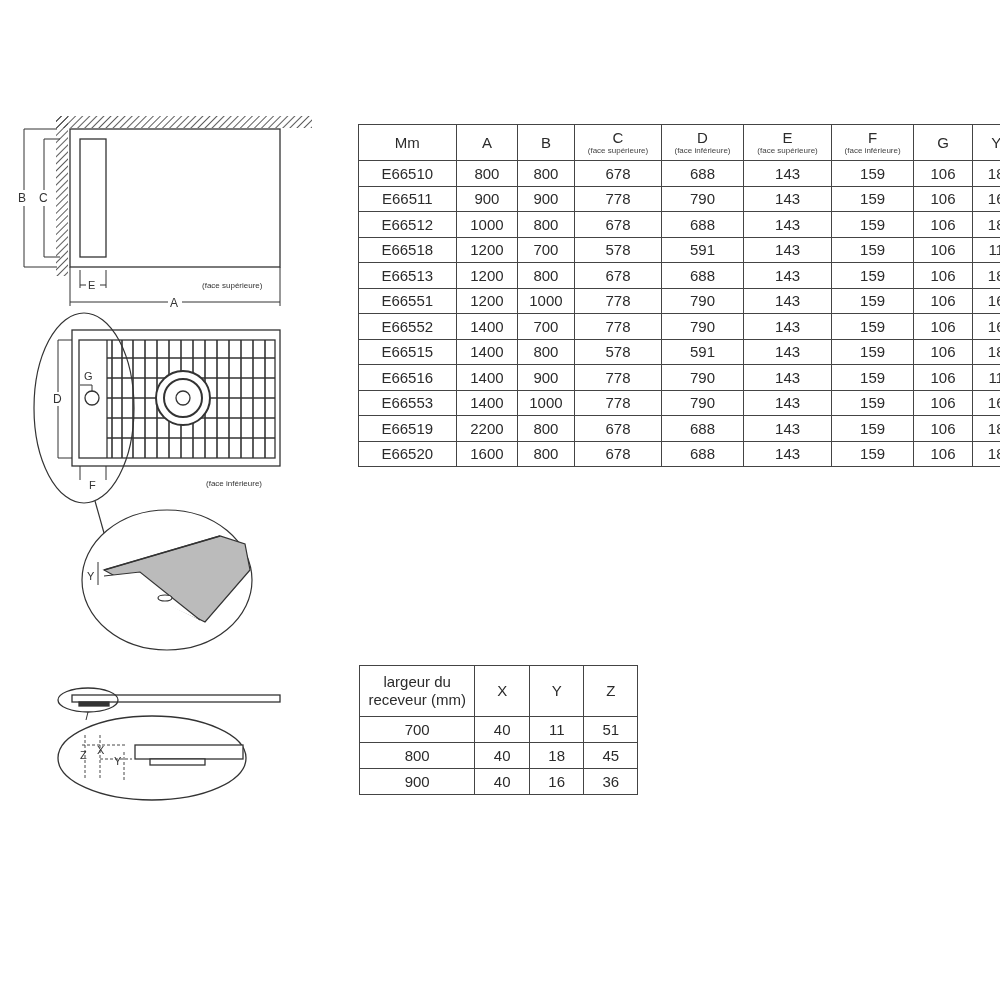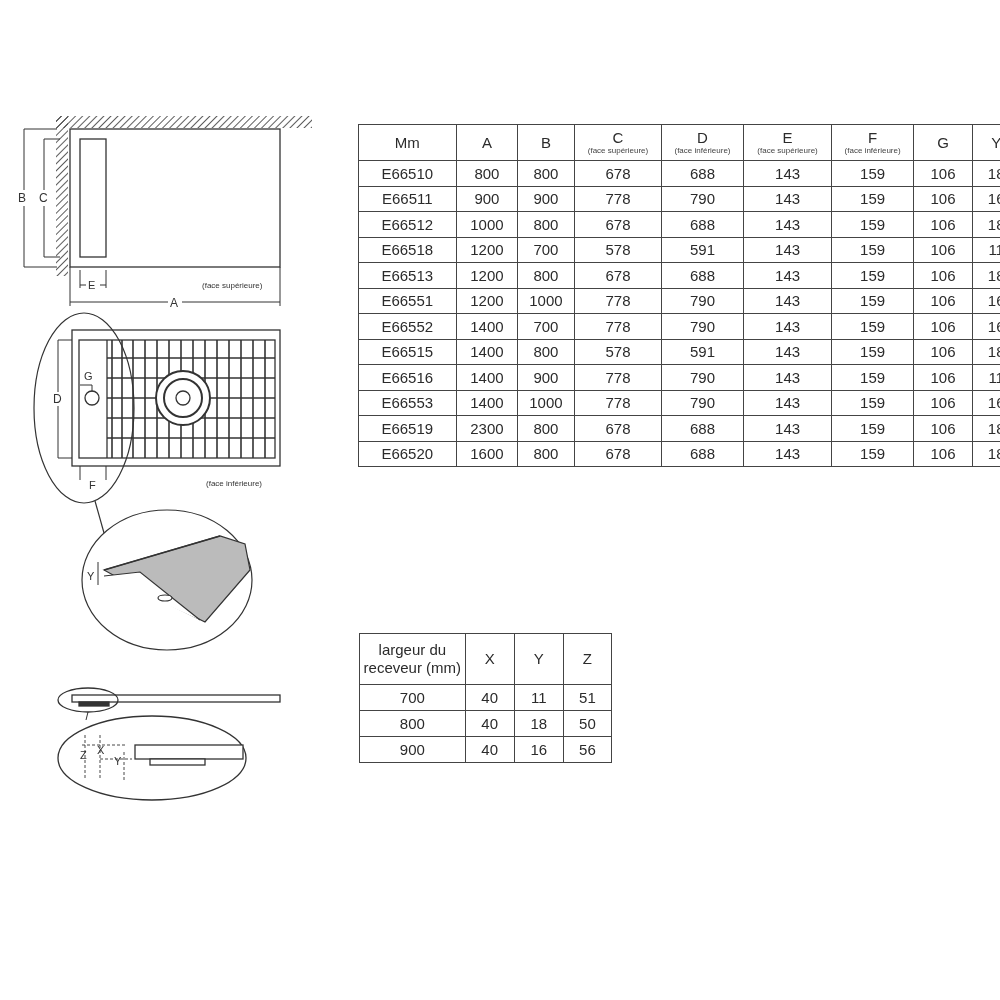--- a/index.html
+++ b/index.html
@@ -10,21 +10,21 @@
   .lbl-big { font-size:12px; }
   .lbl-small { font-size:8px; }
 
   table.spec { position:absolute; border-collapse:collapse; }
   table.spec td, table.spec th { border:1.6px solid #444; text-align:center; padding:0;
       font-weight:normal; color:#2b2b2b; }
   #main-table { left:358px; top:124px; width:662px; }
   #main-table th { height:35px; font-size:15px; line-height:15px; }
   #main-table th .sub { display:block; font-size:8px; line-height:9px; margin-top:1px; color:#444; white-space:nowrap; }
   #main-table td { height:24.5px; font-size:15px; }
-  #xyz-table { left:359px; top:633px; width:253px; }
+  #xyz-table { left:359px; top:665px; width:279px; }
   #xyz-table th { height:50px; font-size:15px; line-height:18px; }
   #xyz-table td { height:25px; font-size:15px; }
 </style>
 </head>
 <body>
 
 <div class="drawing">
   <svg width="340" height="1000" viewBox="0 0 340 1000">
     <defs>
       <pattern id="hatch" width="5" height="5" patternUnits="userSpaceOnUse" patternTransform="rotate(45)">
@@ -281,21 +281,21 @@
         <td>1000</td>
         <td>778</td>
         <td>790</td>
         <td>143</td>
         <td>159</td>
         <td>106</td>
         <td>16</td>
       </tr>
       <tr>
         <td>E66519</td>
-        <td>2300</td>
+        <td>2200</td>
         <td>800</td>
         <td>678</td>
         <td>688</td>
         <td>143</td>
         <td>159</td>
         <td>106</td>
         <td>18</td>
       </tr>
       <tr>
         <td>E66520</td>
@@ -330,22 +330,22 @@
       <tr>
         <td>700</td>
         <td>40</td>
         <td>11</td>
         <td>51</td>
       </tr>
       <tr>
         <td>800</td>
         <td>40</td>
         <td>18</td>
-        <td>50</td>
+        <td>45</td>
       </tr>
       <tr>
         <td>900</td>
         <td>40</td>
         <td>16</td>
-        <td>56</td>
+        <td>36</td>
       </tr>
     </tbody>
 </table>
 
 </body></html>

